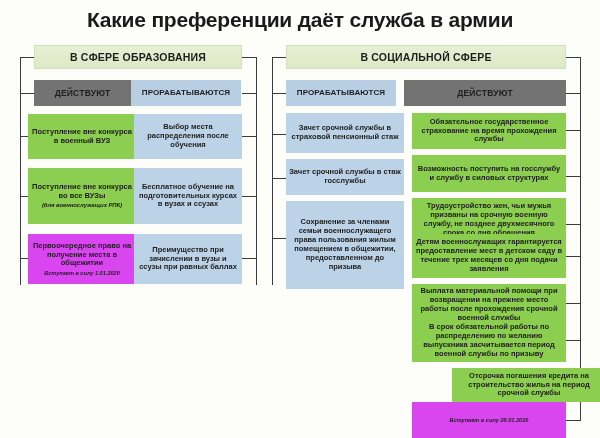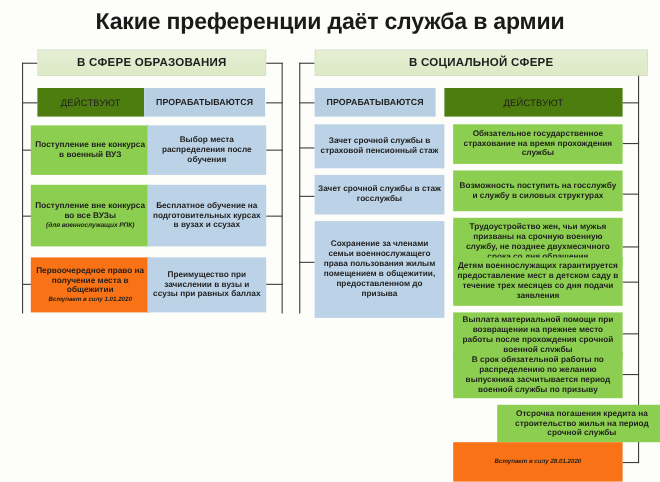--- a/index.html
+++ b/index.html
@@ -40,43 +40,43 @@
   }
 
   .hdr{
     background:linear-gradient(to bottom,#e6efd4,#dde9c6);
     border:1px solid #d2dfbb;
     font-size:10.5px;
     font-weight:bold;
     letter-spacing:0.2px;
   }
   .sub-green{
-    background:#4d7c0f;
+    background:#737373;
     font-size:8.5px;
-    font-weight:normal;
+    font-weight:bold;
     letter-spacing:0.2px;
   }
   .sub-blue{
     background:#b8cfe3;
     font-size:8px;
     font-weight:bold;
     letter-spacing:0.1px;
   }
   .green{
     background:#8cce4f;
     font-size:7.5px;
     font-weight:bold;
   }
   .blue{
     background:#bcd2e6;
     font-size:7.5px;
     font-weight:bold;
   }
   .pink{
-    background:#f97316;
+    background:#d946ef;
     font-size:7.5px;
     font-weight:bold;
   }
   .note{
     font-size:6px;
     font-style:italic;
     font-weight:bold;
     margin-top:1px;
     letter-spacing:-0.1px;
   }
@@ -166,21 +166,21 @@
     <div class="line hline" style="left:566px;top:93px;width:15px;"></div>
     <div class="line hline" style="left:566px;top:130px;width:15px;"></div>
     <div class="line hline" style="left:566px;top:176px;width:15px;"></div>
     <div class="line hline" style="left:566px;top:224px;width:15px;"></div>
     <div class="line hline" style="left:566px;top:256px;width:15px;"></div>
     <div class="line hline" style="left:566px;top:303px;width:15px;"></div>
     <div class="line hline" style="left:566px;top:340px;width:15px;"></div>
     <div class="line hline" style="left:566px;top:382px;width:15px;"></div>
     <div class="line hline" style="left:566px;top:420px;width:15px;"></div>
 
-    <div class="box hdr" style="left:286px;top:45px;width:303px;height:24px;">
+    <div class="box hdr" style="left:286px;top:45px;width:280px;height:24px;">
       <span>В СОЦИАЛЬНОЙ СФЕРЕ</span>
     </div>
 
     <div class="box sub-blue" style="left:286px;top:80px;width:110px;height:26px;">
       <span>ПРОРАБАТЫВАЮТСЯ</span>
     </div>
 
     <div class="box blue" style="left:286px;top:113px;width:118px;height:40px;">
       <span>Зачет срочной службы в страховой пенсионный стаж</span>
     </div>

